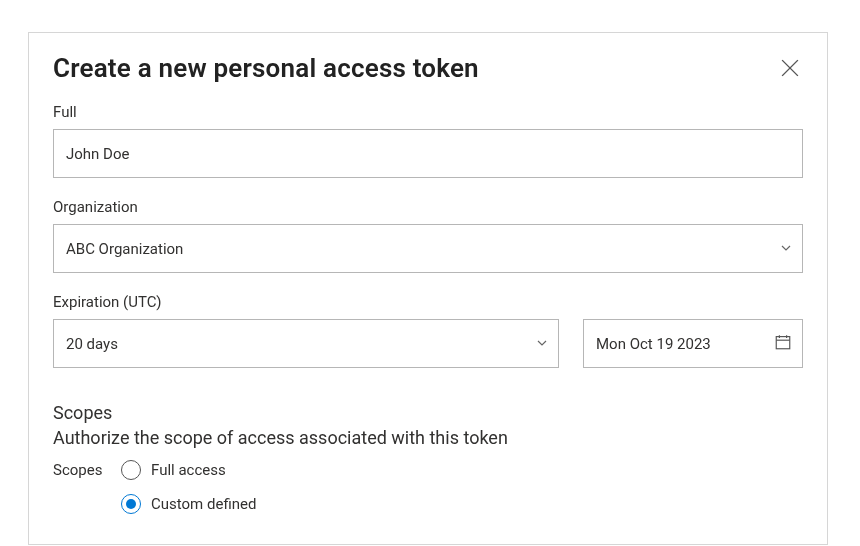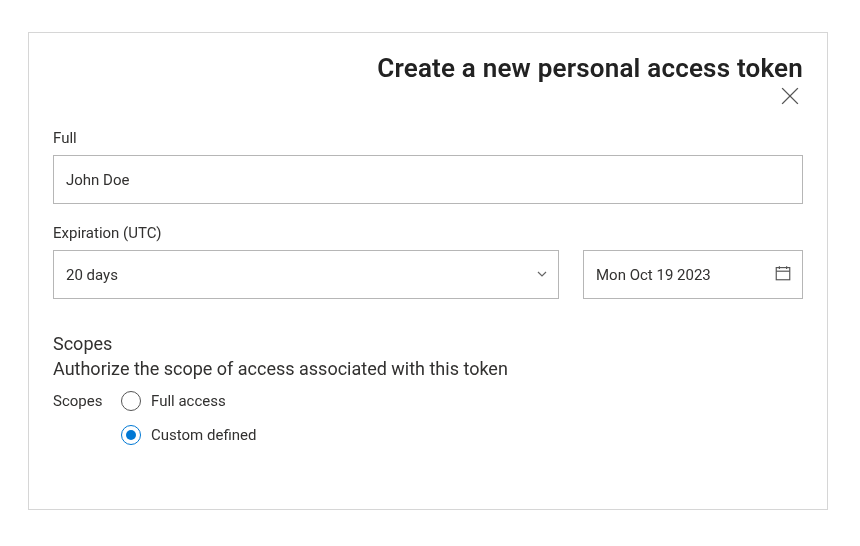--- a/index.html
+++ b/index.html
@@ -14,22 +14,21 @@
     .dialog {
       border: 1px solid #d6d6d6;
       width: 800px;
       min-height: 478px;
       padding: 20px 24px 24px 24px;
       position: relative;
     }
     .dialog-header {
       display: flex;
       justify-content: space-between;
-      align-items: flex-end;
-      flex-direction: column;
+      align-items: center;
     }
     .dialog-title {
       font-size: 26px;
       font-weight: 600;
       color: #222;
       letter-spacing: 0.2px;
     }
     .close-btn {
       background: none;
       border: none;
@@ -161,20 +160,31 @@
         </svg>
       </span>
     </button>
   </div>
 
   <div class="field">
     <label class="field-label">Full</label>
     <input class="text-input" type="text" value="John Doe" style="">
   </div>
 
+  <div class="field">
+    <label class="field-label">Organization</label>
+    <div class="select-box">
+      <span>ABC Organization</span>
+      <span>
+        <svg class="chevron" viewBox="0 0 12 12" fill="none" stroke="currentColor" stroke-width="1.2">
+          <polyline points="2,4 6,8 10,4"></polyline>
+        </svg>
+      </span>
+    </div>
+  </div>
 
   <div class="field">
     <label class="field-label">Expiration (UTC)</label>
     <div class="exp-row">
       <div class="select-box exp-duration">
         <span>20 days</span>
         <span>
           <svg class="chevron" viewBox="0 0 12 12" fill="none" stroke="currentColor" stroke-width="1.2">
             <polyline points="2,4 6,8 10,4"></polyline>
           </svg>

